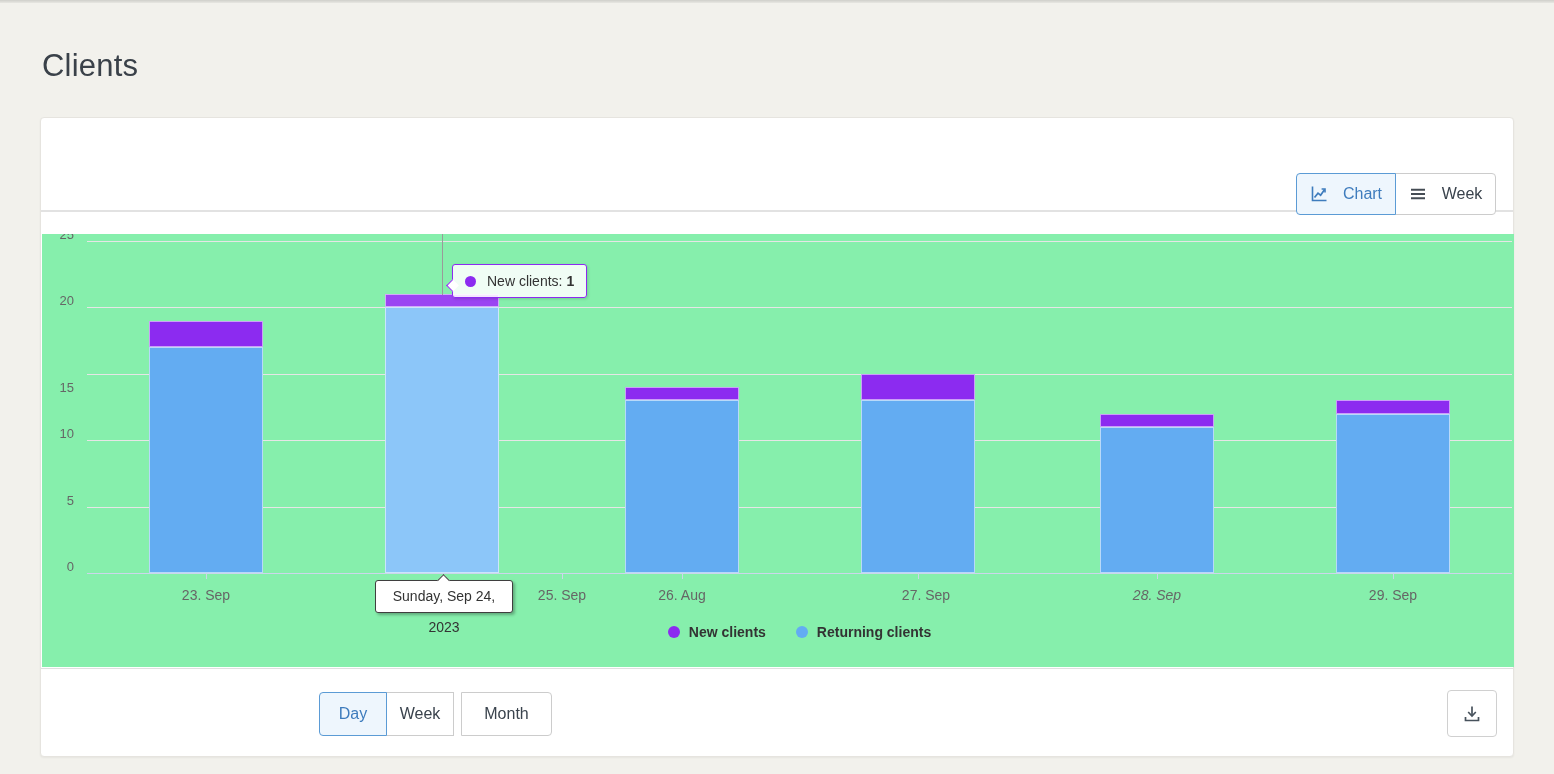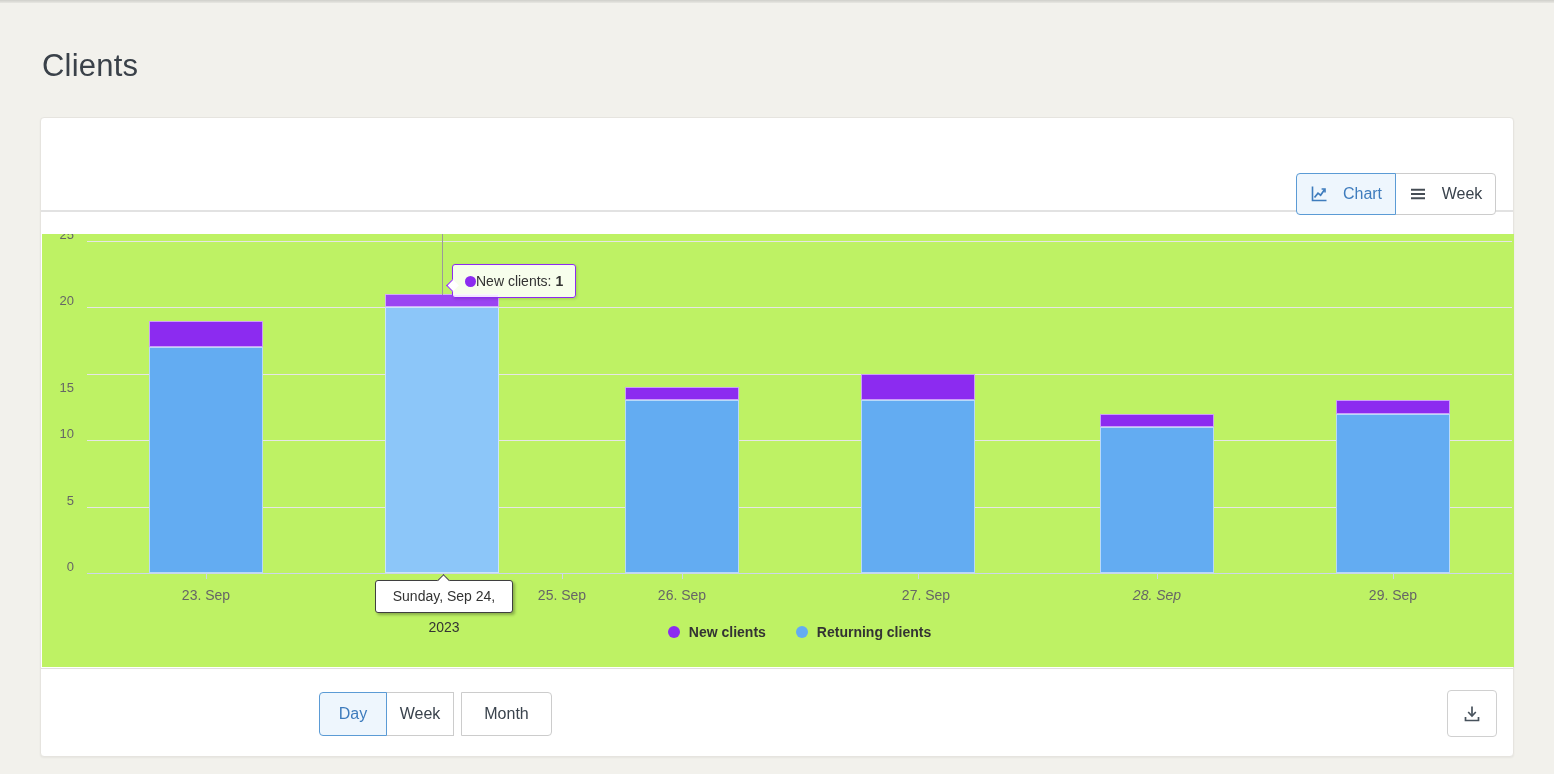--- a/index.html
+++ b/index.html
@@ -19,32 +19,32 @@
   .header-row { position:absolute; top:0; left:0; width:100%; height:92px; }
   .header-divider { position:absolute; top:92px; left:0; width:100%; height:2px; background:#e2e2e2; }
   .toggle-btn { position:absolute; top:28px; height:42px; display:flex; align-items:center;
     justify-content:center; gap:15px; font-size:16px; background:#fff;
     border:1px solid #cccccc; color:#3a434d; cursor:pointer;margin-top:27px; }
   .chart-btn { left:1255px; width:100px; border-radius:4px 0 0 4px;
     background:#eef6fd; border:1px solid #5b9bd5; color:#3e7cbd; z-index:2; }
   .table-btn { left:1354px; width:101px; border-radius:0 4px 4px 0; z-index:1; }
   
   #chart-canvas { position:absolute; top:116px; left:1px; width:1472px; height:433px;
-    overflow:hidden; background:#bef264; }
+    overflow:hidden; background:#86efac; }
   .gridline { position:absolute; height:1px; background:#e6e6e6; }
   .axisline { position:absolute; height:1px; background:#ccd6eb; }
   .ylabel { position:absolute; left:0; width:32px; text-align:right; font-size:13px;
     color:#666; height:14px; line-height:14px; }
   .xtick { position:absolute; width:1px; height:6px; background:#ccd6eb; }
   .xlabel { position:absolute; width:120px; text-align:center; font-size:14px; color:#666; }
   .seg { position:absolute; border:1px solid rgba(255,255,255,0.55); }
   .connector { position:absolute; left:400px; top:0; width:1px; height:61px; background:#9a9a9a; }
   .tip { position:absolute; font-size:14px; color:#333; background:rgba(255,255,255,0.88);
     border-radius:3px; padding:8px 12px; white-space:nowrap;
-    box-shadow:1px 1px 3px rgba(0,0,0,0.15); display:flex; align-items:center; gap:0; }
+    box-shadow:1px 1px 3px rgba(0,0,0,0.15); display:flex; align-items:center; gap:11px; }
   .tip b { font-weight:700; }
   .tip-new { left:410px; top:30px; border:1px solid #8c2bf0; z-index:6; }
   .tip-ret { left:408px; top:70px; border:1px solid #6cb2f4; z-index:5; }
   .tip-anchor { position:absolute; width:9px; height:9px; background:#fff; transform:rotate(45deg); }
   .tip-new .tip-anchor { left:-5px; bottom:7px; border-left:1px solid #8c2bf0; border-bottom:1px solid #8c2bf0; }
   .tip-ret .tip-anchor { left:-5px; top:9px; border-left:1px solid #6cb2f4; border-bottom:1px solid #6cb2f4; }
   .dot { width:11px; height:11px; border-radius:50%; display:inline-block; flex:0 0 auto; }
   .dot-purple { background:#8c2bf0; }
   .dot-blue { background:#66aef5; }
   .date-tip { position:absolute; left:333px; top:346px; width:138px; height:33px;
@@ -120,21 +120,21 @@
       <div class="ylabel" style="top: 259.6px;">5</div>
       <div class="gridline" style="top: 272.6px; left: 45px; width: 1425px;"></div>
       <div class="ylabel" style="top: 326px;">0</div>
       <div class="axisline" style="top: 339px; left: 45px; width: 1425px;"></div>
       <div class="xlabel" style="left: 1291px; top: 353px;">29. Sep</div>
       <div class="xtick" style="left: 1351px; top: 339px;"></div>
       <div class="xlabel" style="left: 1055px; top: 353px; font-style: italic;">28. Sep</div>
       <div class="xtick" style="left: 1115px; top: 339px;"></div>
       <div class="xlabel" style="left: 824px; top: 353px;">27. Sep</div>
       <div class="xtick" style="left: 876px; top: 339px;"></div>
-      <div class="xlabel" style="left: 580px; top: 353px;">26. Sep</div>
+      <div class="xlabel" style="left: 580px; top: 353px;">26. Aug</div>
       <div class="xtick" style="left: 640px; top: 339px;"></div>
       <div class="xlabel" style="left: 460px; top: 353px;">25. Sep</div>
       <div class="xtick" style="left: 520px; top: 339px;"></div>
       <div class="xlabel" style="left: 340px; top: 353px;">24. Sep</div>
       <div class="xlabel" style="left: 104px; top: 353px;">23. Sep</div>
       <div class="xtick" style="left: 164px; top: 339px;"></div>
       <div class="seg" style="left: 107px; top: 86.68px; width: 114px; height: 26.56px; background: rgb(140, 43, 240);"></div>
       <div class="seg" style="left: 107px; top: 113.24px; width: 114px; height: 225.76px; background: rgb(99, 172, 242);"></div>
       <div class="seg" style="left: 343px; top: 60.12px; width: 114px; height: 13.28px; background: rgb(155, 69, 242);"></div>
       <div class="seg" style="left: 343px; top: 73.4px; width: 114px; height: 265.6px; background: rgb(140, 198, 249);"></div>

